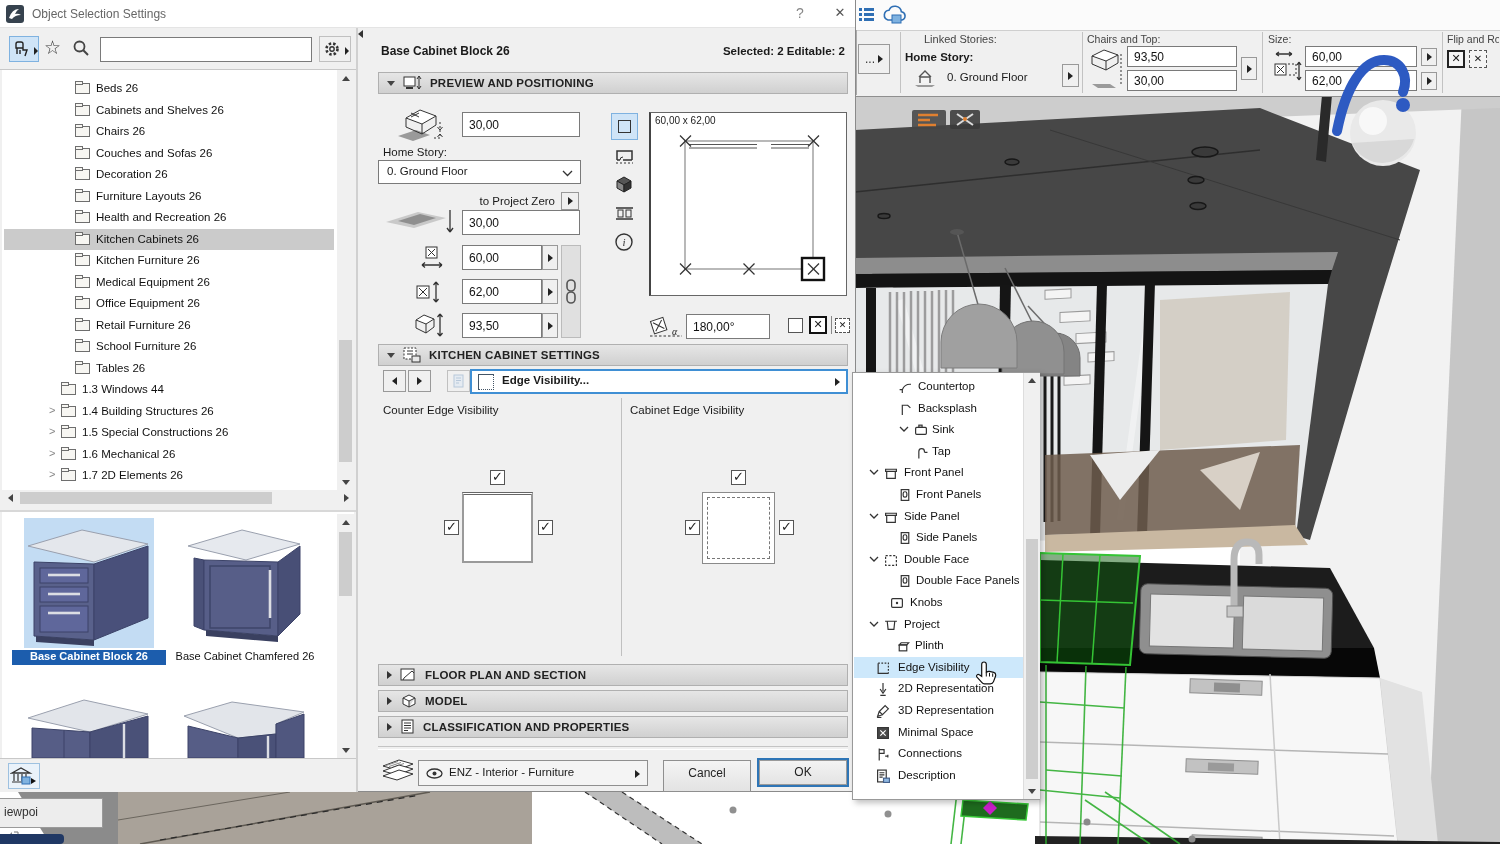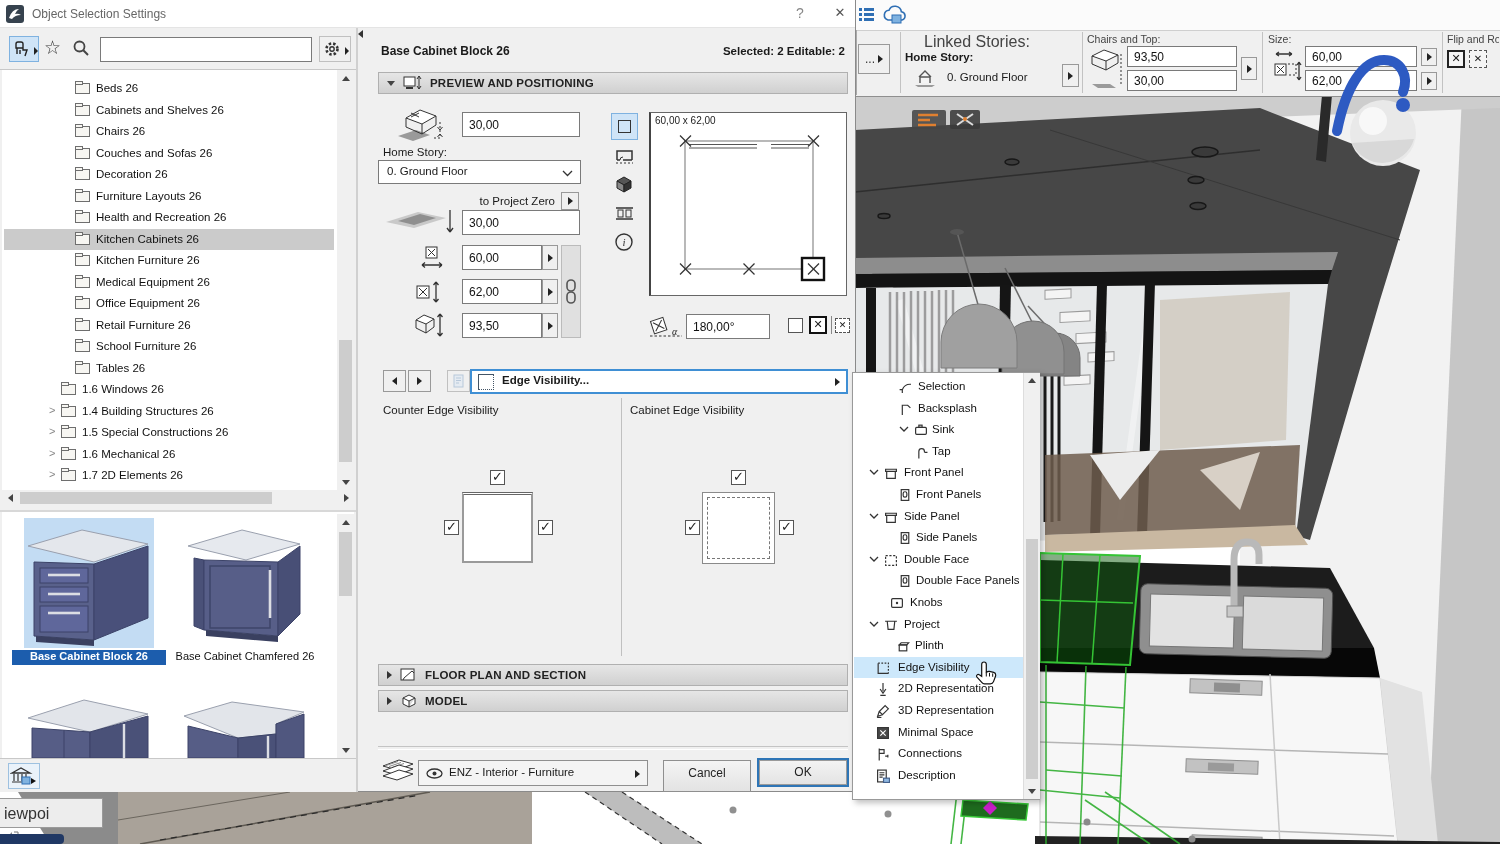--- a/index.html
+++ b/index.html
@@ -231,21 +231,21 @@
       <rect x="10" y="11" width="9" height="8" fill="#7fb2e0" stroke="#2f6fb4"></rect>
     </svg>
     <div class="abs" style="left:0;top:30px;width:644px;height:65px;background:#f0f0f0;border-bottom:1px solid #8f8f8f;border-top:1px solid #cfcfcf;"></div>
     <div class="abs" style="left:0;top:30px;width:1px;height:65px;background:#aaa;"></div>
     <div class="flybtn" style="left:2px;top:44px;width:32px;height:30px;">
       <span style="font-size:12px;color:#333;">...</span>
         <span class="tri-r" style="margin-left:3px;"></span>
     </div>
     <div class="abs" style="left:44px;top:32px;width:1px;height:61px;background:#c2c2c2;"></div>
 
-    <div class="abs" style="left:49px;top:33px;font-size:16px;color:#444;padding-left:19px;">Linked Stories:</div>
+    <div class="abs" style="left:49px;top:33px;font-size:11px;color:#444;padding-left:19px;">Linked Stories:</div>
     <div class="abs" style="left:49px;top:51px;font-weight:600;font-size:11.5px;">Home Story:</div>
     <svg class="abs" style="left:56px;top:68px" width="26" height="20" viewBox="0 0 26 20">
       <polygon points="3,17 23,17 20,19 6,19" fill="#9a9a9a"></polygon>
       <path d="M8 15 v-6 h10 v6 M7 9 l6 -6 6 6" fill="#f3f3f3" stroke="#555" stroke-width="1.4"></path>
     </svg>
     <div class="abs" style="left:91px;top:71px;font-size:11.5px;">0. Ground Floor</div>
     <div class="flybtn" style="left:206px;top:64px;width:17px;height:23px;">
         <span class="tri-r"></span>
       </div>
     <div class="abs" style="left:226px;top:32px;width:1px;height:61px;background:#c2c2c2;"></div>
@@ -377,21 +377,21 @@
             <div class="trow" style="top: 266px;">
               <span class="fold" style="left:71px"></span>
               <span class="tlabel" style="left:92px">School Furniture 26</span>
             </div>
             <div class="trow" style="top: 287.5px;">
               <span class="fold" style="left:71px"></span>
               <span class="tlabel" style="left:92px">Tables 26</span>
             </div>
             <div class="trow" style="top: 309px;">
               <span class="fold" style="left:57px"></span>
-              <span class="tlabel" style="left:78px">1.6 Windows 26</span>
+              <span class="tlabel" style="left:78px">1.3 Windows 44</span>
             </div>
             <div class="trow" style="top: 330.5px;">
               <span class="texp" style="left:45px">&gt;</span>
               <span class="fold" style="left:57px"></span>
               <span class="tlabel" style="left:78px">1.4 Building Structures 26</span>
             </div>
             <div class="trow" style="top: 352px;">
               <span class="texp" style="left:45px">&gt;</span>
               <span class="fold" style="left:57px"></span>
               <span class="tlabel" style="left:78px">1.5 Special Constructions 26</span>
@@ -650,20 +650,29 @@
             <path d="M6 7 l9 9 M15 7 l-9 9" stroke="#333"></path>
           </g>
         <text x="24" y="21" font-size="10" font-style="italic" font-family="Liberation Serif,serif" fill="#222">α</text>
       </svg>
       <input class="fld" readonly="" style="left: 328px; top: 286px; width: 84px; height: 25px;" value="180,00°">
       <div class="abs" style="left:430px;top:290px;width:15px;height:15px;border:1px solid #555;background:#fff;box-sizing:border-box;"></div>
       <div class="abs" style="left:451px;top:288px;width:18px;height:18px;border:2px solid #111;background:#fff;box-sizing:border-box;text-align:center;line-height:13px;font-size:11px;">✕</div>
       <div class="abs" style="left:473px;top:288px;width:1px;height:18px;background:#888;"></div>
       <div class="abs" style="left:477px;top:290px;width:15px;height:15px;border:1px dashed #555;background:#fff;box-sizing:border-box;text-align:center;line-height:13px;font-size:9px;">✕</div>
 
+      <div class="secbar" style="left:20px;top:316px;width:470px;">
+        <span class="tri-d"></span>
+        <svg width="18" height="16" viewBox="0 0 18 16">
+            <rect x="1" y="1" width="12" height="11" fill="#fff" stroke="#333" stroke-dasharray="2 1.5"></rect>
+            <path d="M4 4 h6 M4 7 h6" stroke="#333"></path>
+            <rect x="9" y="9" width="8" height="6" fill="#e8e8e8" stroke="#333"></rect>
+          </svg>
+        <span class="t">KITCHEN CABINET SETTINGS</span>
+      </div>
       <div class="flybtn" style="left:25px;top:342px;width:23px;height:22px;">
           <span class="tri-l" style="border-right-color:#222;"></span>
         </div>
       <div class="flybtn" style="left:50px;top:342px;width:23px;height:22px;">
           <span class="tri-r"></span>
         </div>
       <div class="flybtn" style="left:89px;top:342px;width:23px;height:22px;opacity:.55;">
         <svg width="14" height="14" viewBox="0 0 14 14">
             <rect x="2" y="1" width="9" height="12" fill="#dce8f4" stroke="#8aa8c8"></rect>
             <path d="M4 4 h5 M4 6.5 h5 M4 9 h3" stroke="#8aa8c8"></path>
@@ -698,20 +707,28 @@
             <path d="M4 10 l8 -7 M12 3 l2 2 M4 10 l-1 2" stroke="#333" fill="none"></path>
           </svg>
         <span class="t">FLOOR PLAN AND SECTION</span>
       </div>
       <div class="secbar" style="left:20px;top:662px;width:470px;">
         <span class="tri-r" style="border-left-color:#333;"></span>
         <svg width="17" height="16" viewBox="0 0 17 16">
             <path d="M3 5 l6 -3 6 3 -6 3 z M3 5 v6 l6 3 v-6 M15 5 v6 l-6 3" fill="#fff" stroke="#333"></path>
           </svg>
         <span class="t">MODEL</span>
+      </div>
+      <div class="secbar" style="left:20px;top:688px;width:470px;">
+        <span class="tri-r" style="border-left-color:#333;"></span>
+        <svg width="15" height="16" viewBox="0 0 15 16">
+            <rect x="2" y="1" width="11" height="13" fill="#fff" stroke="#333"></rect>
+            <path d="M4 4 h7 M4 6.5 h7 M4 9 h7 M4 11.5 h4" stroke="#333"></path>
+          </svg>
+        <span class="t">CLASSIFICATION AND PROPERTIES</span>
       </div>
 
       <div class="abs" style="left:20px;top:718px;width:470px;height:2px;border-top:1px solid #c4c4c4;border-bottom:1px solid #fff;"></div>
 
       <svg class="abs" style="left:23px;top:728px" width="34" height="28" viewBox="0 0 34 28">
         <polygon points="2,10 18,4 32,8 16,14" fill="#fff" stroke="#333"></polygon>
         <path d="M5 9.5 l12 -4 M8 10.5 l12 -4 M11 11.5 l12 -4" stroke="#888"></path>
         <polygon points="2,15 18,9 32,13 16,19" fill="#fff" stroke="#333"></polygon>
         <polygon points="2,20 18,14 32,18 16,24" fill="#fff" stroke="#333"></polygon>
       </svg>
@@ -727,21 +744,21 @@
       <div class="btn" style="left:399px;top:730px;width:92px;height:29px;line-height:25px;border:2px solid #2e75b6;box-shadow:inset 0 0 0 1px #9a9a9a;"><span>OK</span></div>
     </div>
   </div>
 
   <div class="abs" style="left:852px;top:372px;width:188px;height:428px;background:#fff;border:1px solid #999;box-shadow:3px 3px 6px rgba(0,0,0,.25);z-index:30;box-sizing:border-box;">
     <div id="menu-rows" class="abs" style="left:0;top:0;width:170px;height:426px;overflow:hidden;">
         <div class="mrow" style="top: 3px;">
           <svg width="14" height="14" viewBox="0 0 13 13" style="left:44px;top:4px;" fill="none" stroke="#333" stroke-width="1.1">
             <path d="M12 4 A 8 8 0 0 0 4 9 L1.5 9 M4 9 v3"></path>
           </svg>
-          <span class="mlabel" style="left:64px">Selection</span>
+          <span class="mlabel" style="left:64px">Countertop</span>
         </div>
         <div class="mrow" style="top: 24.6px;">
           <svg width="14" height="14" viewBox="0 0 13 13" style="left:44px;top:4px;" fill="none" stroke="#333" stroke-width="1.1">
             <path d="M4 12 V3 h5 l2.5 2.5"></path>
           </svg>
           <span class="mlabel" style="left:64px">Backsplash</span>
         </div>
         <div class="mrow" style="top: 46.2px;">
           <svg width="10" height="7" viewBox="0 0 10 7" style="left:45px;top:7px;">
             <path d="M1 1 l4 4 4 -4" class="chev"></path>
@@ -880,21 +897,21 @@
           <span class="tri-d"></span>
         </div>
     </div>
     <svg class="abs" style="left:122px;top:288px;z-index:5" width="24" height="26" viewBox="0 0 24 26">
       <path d="M9 1 c1.3 0 2.3 1 2.3 2.3 v8 l1.4 -.7 c.6 -.3 1.2 -.3 1.8 -.2 l4.2 1 c1.2 .3 2 1.4 2 2.6 0 .4 -.1 .9 -.2 1.3 l-2 5.3 c-.5 1.3 -1.7 2.2 -3.1 2.2 h-6 c-.9 0 -1.8 -.4 -2.4 -1.1 l-5 -5.5 c-.6 -.7 -.6 -1.7 .1 -2.3 .6 -.6 1.5 -.7 2.2 -.2 l2.4 1.6 v-12 c0 -1.3 1 -2.3 2.3 -2.3 z" fill="#fff" stroke="#111" stroke-width="1.2"></path>
       <path d="M11.3 11.5 v4 M14.5 11.8 v3.7 M17.7 12.4 v3.4" stroke="#111" stroke-width="1" fill="none"></path>
     </svg>
   </div>
 
   <div class="abs" style="left:0;top:798px;width:103px;height:30px;background:#ededed;border:1px solid #9a9a9a;border-left:none;box-sizing:border-box;z-index:10;">
-    <span style="position:absolute;left:4px;top:6px;font-size:16px;color:#333;">iewpoi</span>
+    <span style="position:absolute;left:4px;top:6px;font-size:12px;color:#333;">iewpoi</span>
   </div>
   <svg class="abs" style="left:0;top:828px;z-index:10" width="90" height="16" viewBox="0 0 90 16">
     <path d="M4 10 h14 v-6 l-4 0" fill="none" stroke="#777"></path>
     <polygon points="6,10 12,4 12,10" fill="#8a8a8a"></polygon>
     <polygon points="60,12 66,6 66,12" fill="#8a8a8a"></polygon>
   </svg>
   <div class="abs" style="left:0;top:834px;width:64px;height:10px;background:#203864;border-radius:0 4px 4px 0;z-index:11;"></div>
 
   <svg class="abs" style="left:1300px;top:40px;z-index:40;pointer-events:none;" width="140" height="110" viewBox="0 0 140 110">
     <path d="M37 91 C46 46 63 20 84 20 C101 20 109 36 103 52" stroke="#2d5ac2" stroke-width="10" fill="none" stroke-linecap="round"></path>

